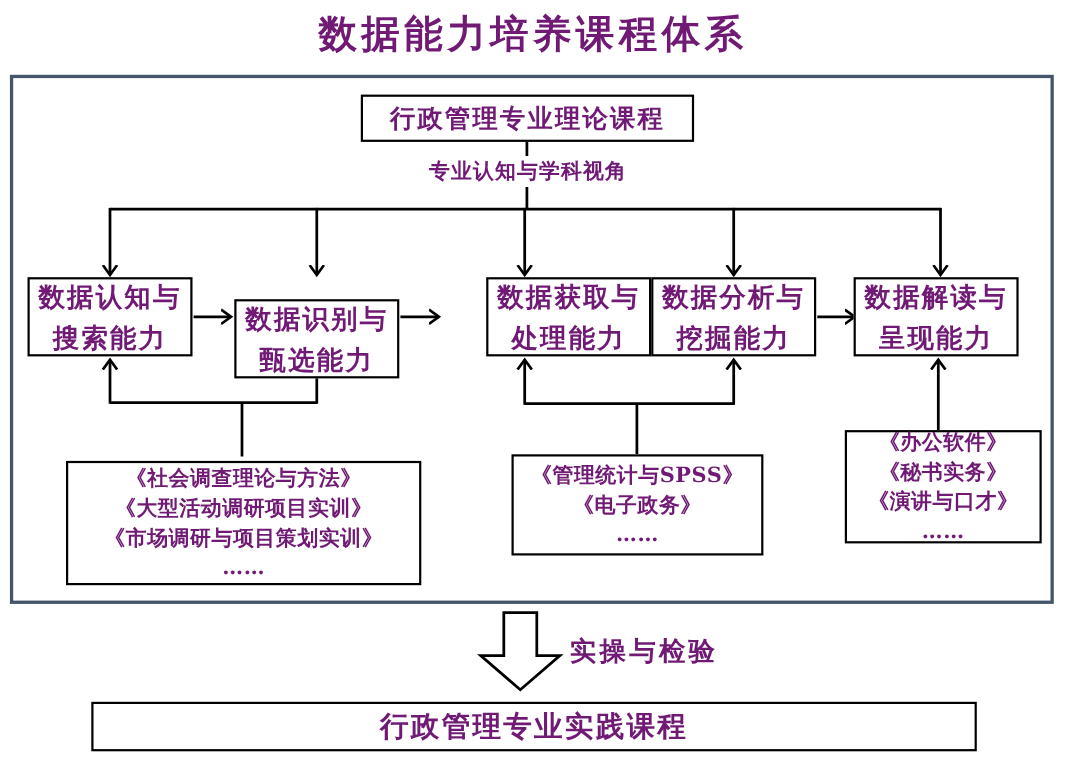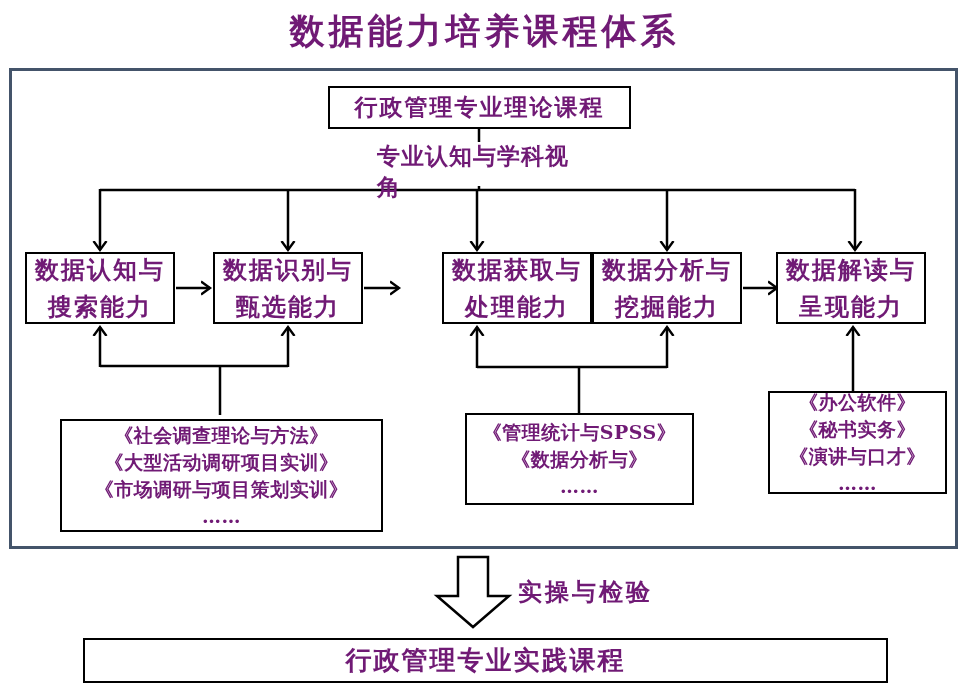--- a/index.html
+++ b/index.html
@@ -15,23 +15,23 @@
     position:absolute;left:9px;top:68px;width:949px;height:481px;
     border:3px solid #44546A;box-sizing:border-box;background:transparent;
   }
   .box{
     position:absolute;box-sizing:border-box;border:2px solid #000;background:#fff;
     display:flex;align-items:center;justify-content:center;text-align:center;
     font-weight:bold;white-space:pre-line;
   }
   .theory-box{left:328px;top:86px;width:303px;height:43px;font-size:23px;letter-spacing:2px;}
   .bridge-label{
-    position:absolute;left:377px;top:158px;width:206px;height:28px;background:#fff;
+    position:absolute;left:377px;top:142px;width:206px;height:28px;background:#fff;
     display:flex;align-items:center;justify-content:center;
-    font-size:23px;font-weight:bold;letter-spacing:1px;
+    font-size:19px;font-weight:bold;letter-spacing:1px;
   }
   .ability-box{top:252px;width:150px;height:72px;font-size:24px;letter-spacing:2px;line-height:1.55;}
   .course-box{font-size:19px;line-height:27px;letter-spacing:0.5px;}
   .course-left{left:60px;top:419px;width:323px;height:113px;}
   .course-mid{left:465px;top:413px;width:229px;height:92px;}
   .course-right{left:768px;top:391px;width:179px;height:103px;}
   .transition-label{
     position:absolute;left:518px;top:576px;font-size:24px;font-weight:bold;letter-spacing:3px;
   }
   .practice-box{left:83px;top:638px;width:805px;height:45px;font-size:26px;letter-spacing:2px;}
@@ -90,35 +90,35 @@
   </svg>
 
   <div class="box theory-box">
     <span>行政管理专业理论课程</span>
   </div>
 
   <div class="bridge-label">专业认知与学科视角</div>
 
   <div class="box ability-box" style="left:25px;">数据认知与
 搜索能力</div>
-  <div class="box ability-box" style="left:213px;">数据识别与
+  <div class="box ability-box" style="left:213px;margin-top:20px;">数据识别与
 甄选能力</div>
   <div class="box ability-box" style="left:402px;margin-left:40px;">数据获取与
 处理能力</div>
   <div class="box ability-box" style="left:592px;">数据分析与
 挖掘能力</div>
   <div class="box ability-box" style="left:776px;">数据解读与
 呈现能力</div>
 
   <div class="box course-box course-left">《社会调查理论与方法》
 《大型活动调研项目实训》
 《市场调研与项目策划实训》
 ……</div>
   <div class="box course-box course-mid">《管理统计与SPSS》
-《数据分析与》
+《电子政务》
 ……</div>
   <div class="box course-box course-right">《办公软件》
 《秘书实务》
 《演讲与口才》
 ……</div>
 
   <div class="transition-label">实操与检验</div>
 
   <div class="box practice-box">
     <span>行政管理专业实践课程</span>

